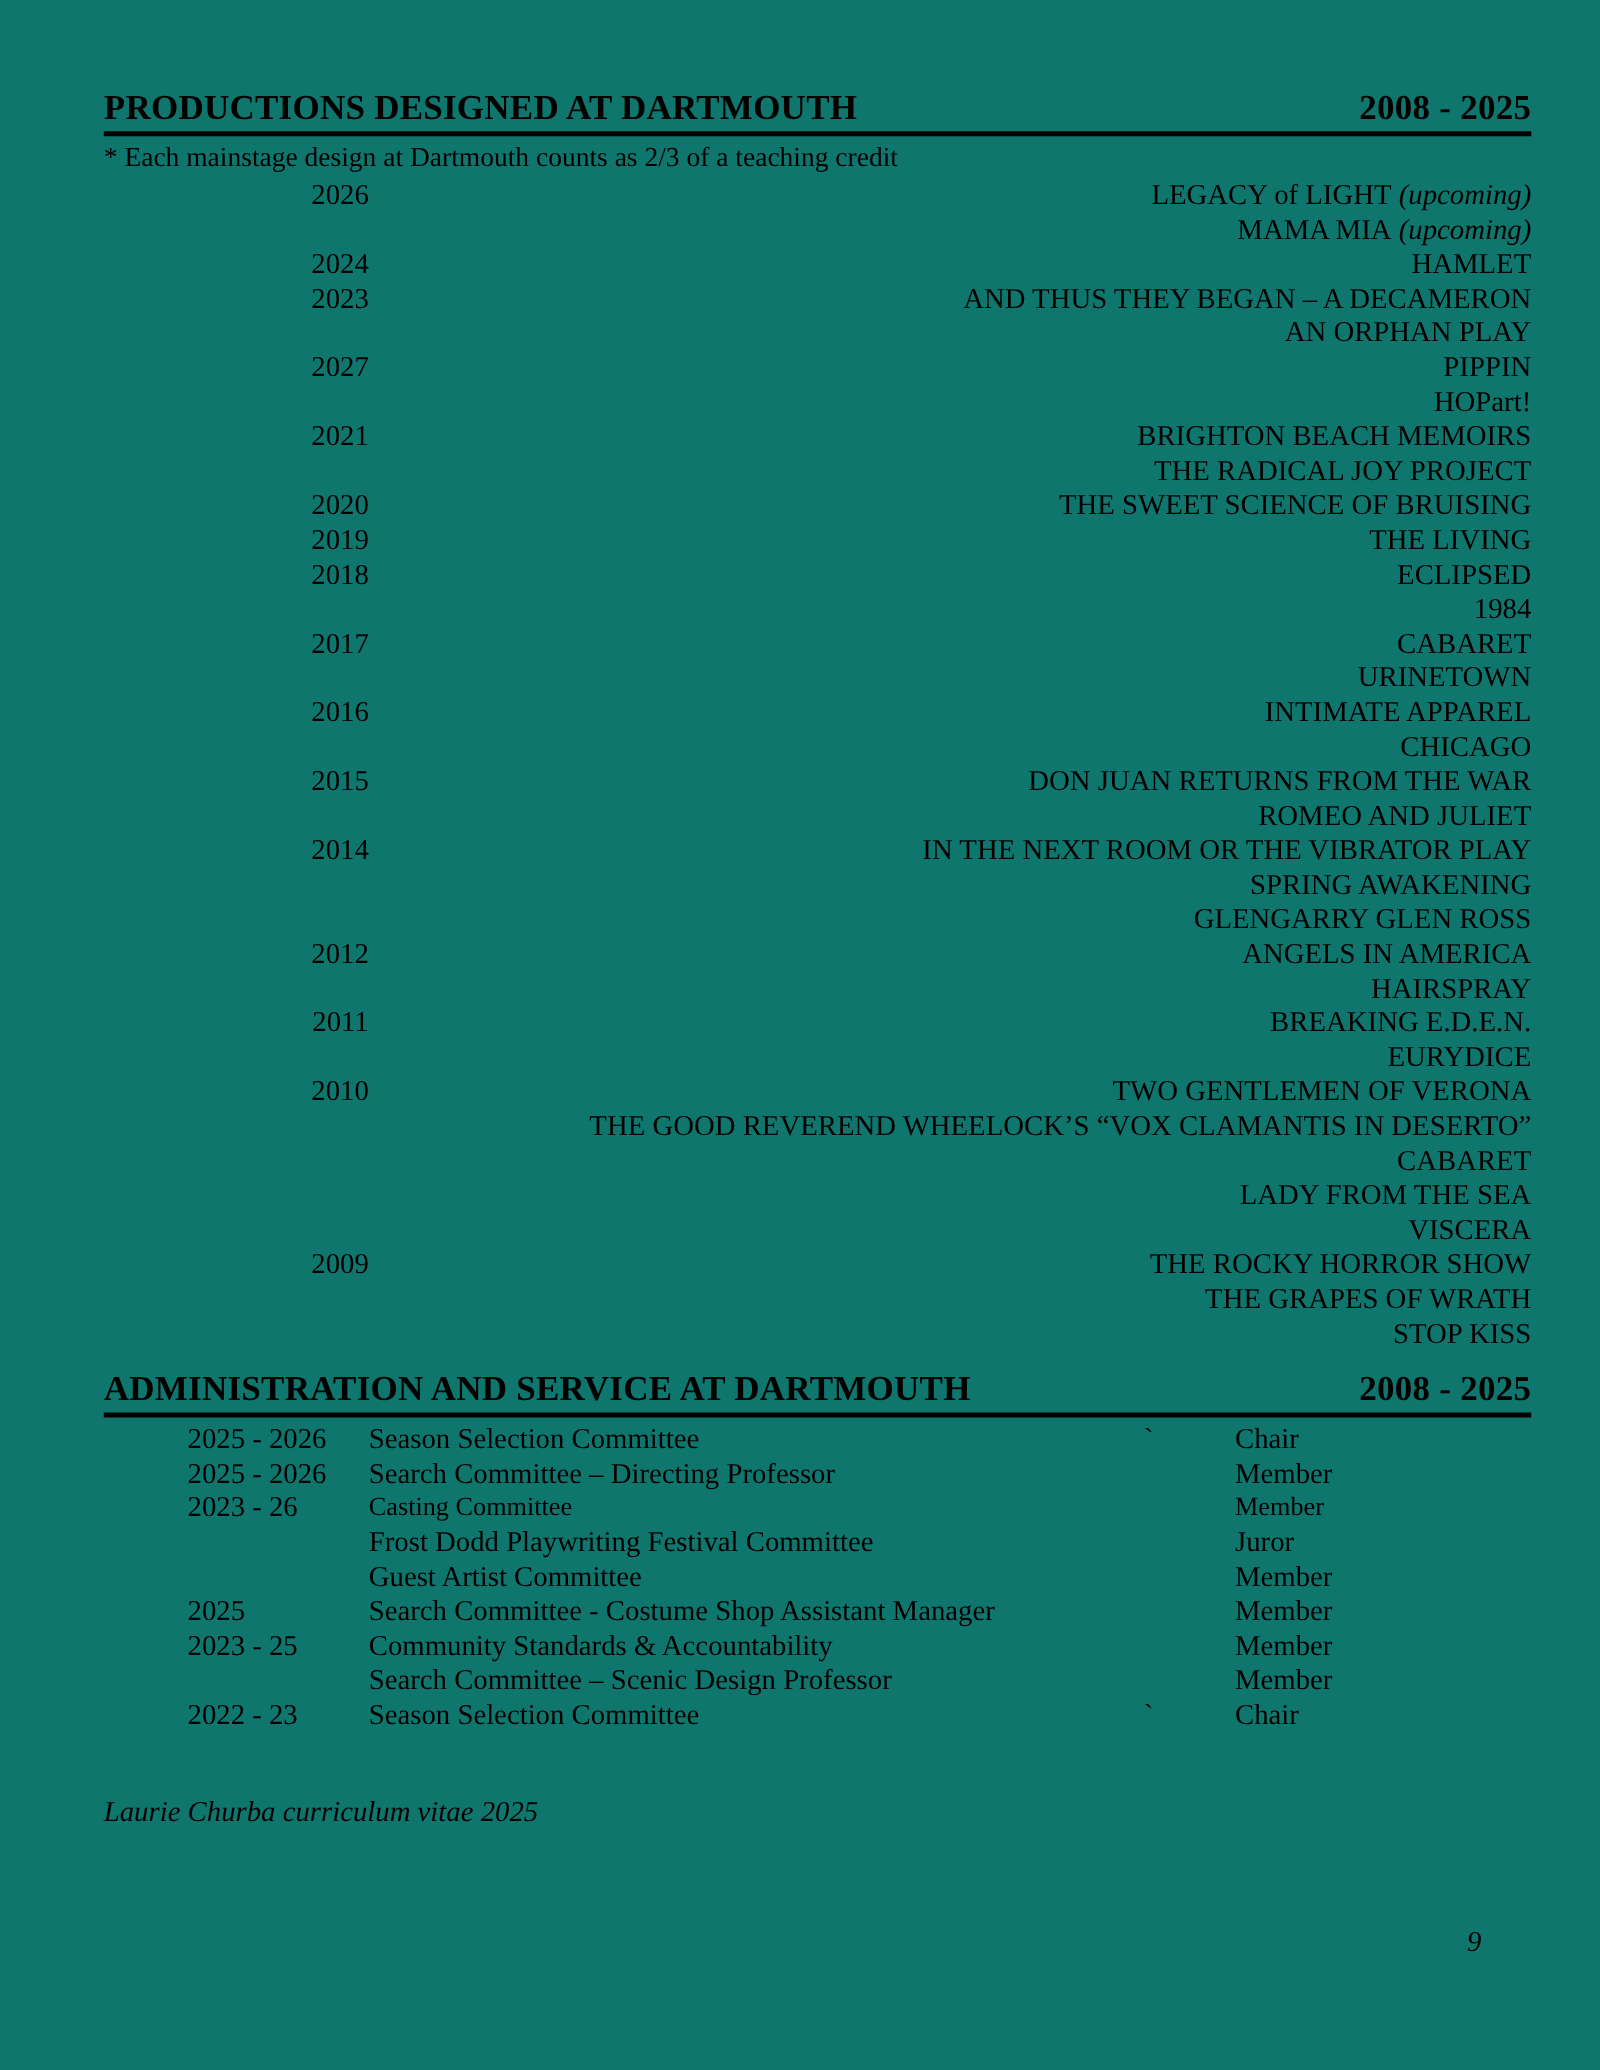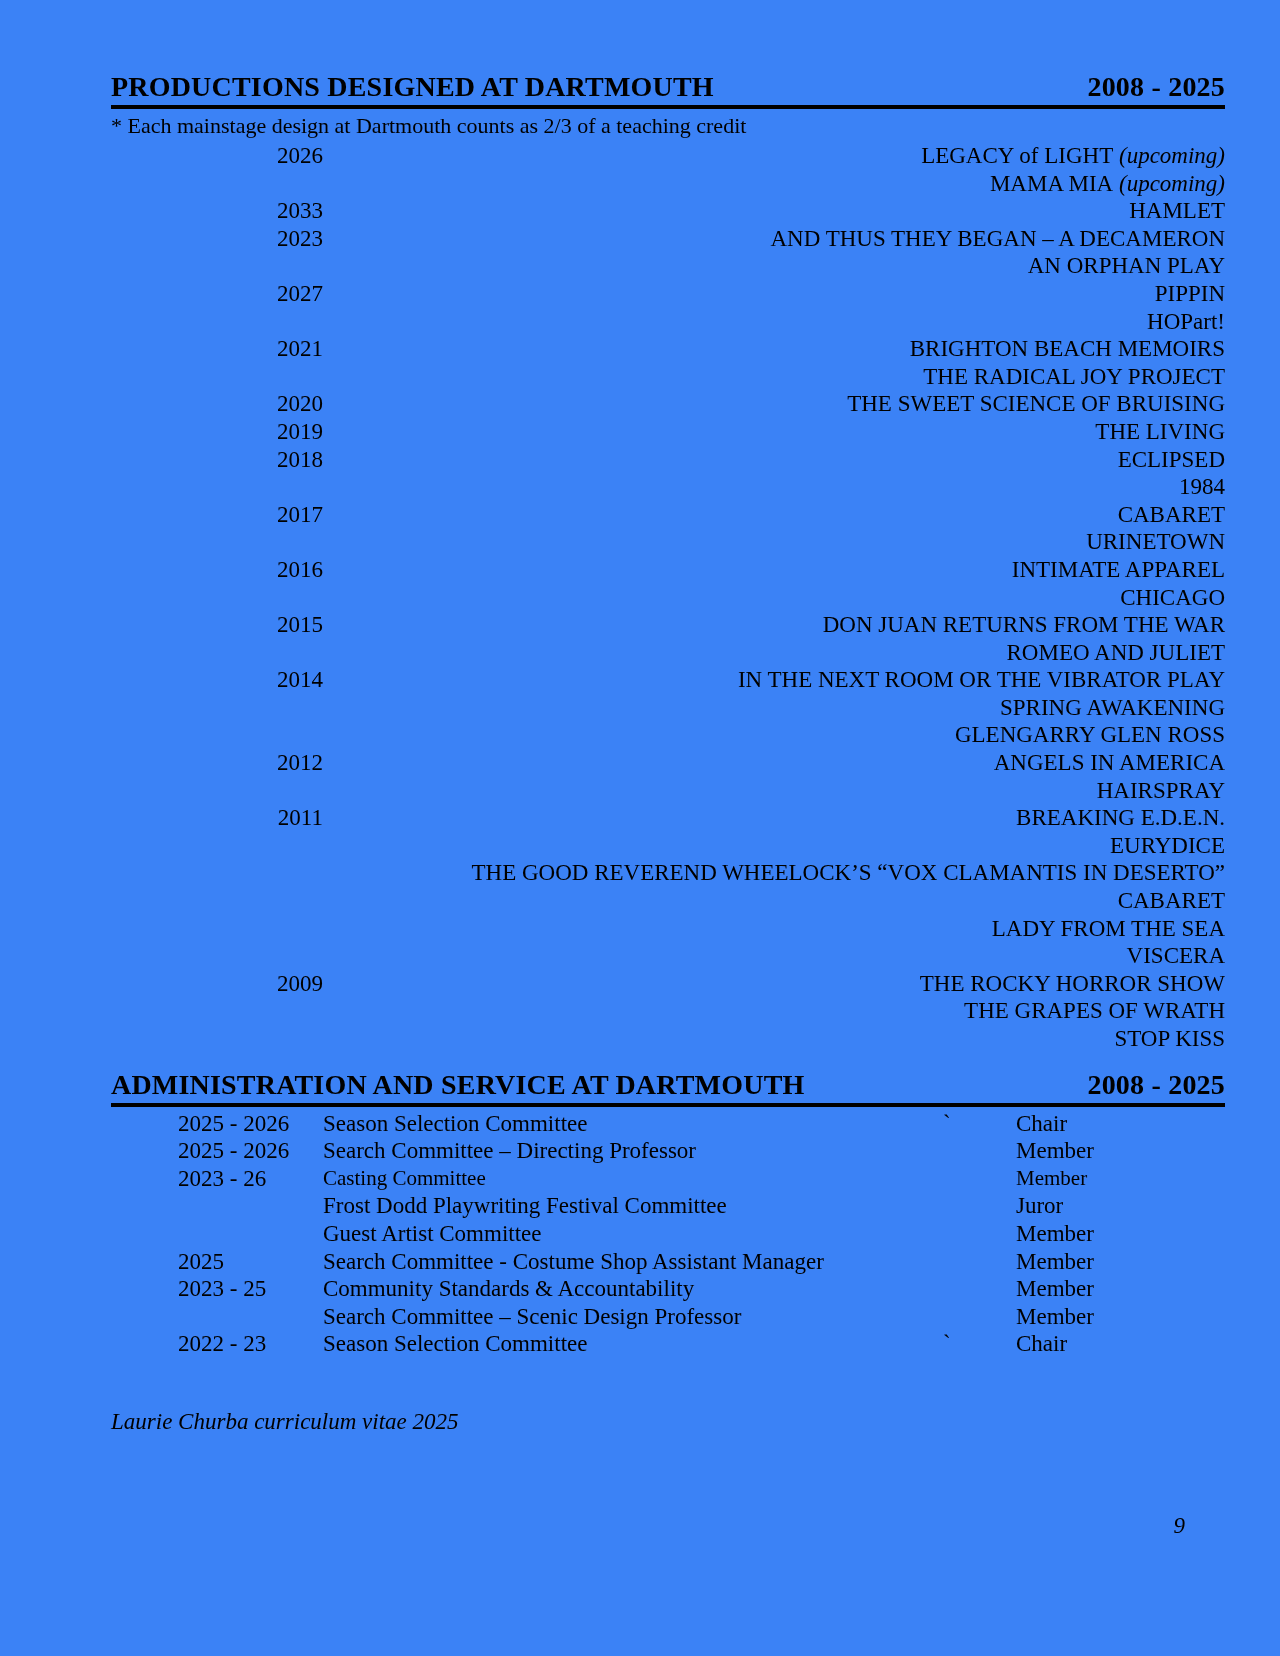--- a/index.html
+++ b/index.html
@@ -4,25 +4,25 @@
 <style>
   html, body {
     margin: 0;
     padding: 0;
     background: #ffffff;
   }
   .page {
     position: relative;
     width: 1280px;
     height: 1656px;
-    background: #3b82f6;
+    background: #0f766e;
     color: #000000;
     font-family: "Liberation Serif", serif;
     box-sizing: border-box;
-    padding: 72px 55px 0 111px;
+    padding: 72px 55px 0 83px;
     overflow: hidden;
   }
   .sec-head {
     display: flex;
     justify-content: space-between;
     align-items: baseline;
     border-bottom: 4px solid #000000;
     padding-bottom: 3px;
   }
   .sec-head .sec-title,
@@ -103,21 +103,21 @@
   </div>
 
   <div class="row prod-row">
     <span class="col-indent"></span>
     <span class="col-year"></span>
     <span class="col-title">MAMA MIA<em class="upcoming"> (upcoming)</em></span>
   </div>
 
   <div class="row prod-row">
     <span class="col-indent"></span>
-    <span class="col-year">2033</span>
+    <span class="col-year">2024</span>
     <span class="col-title">HAMLET</span>
   </div>
 
   <div class="row prod-row">
     <span class="col-indent"></span>
     <span class="col-year">2023</span>
     <span class="col-title">AND THUS THEY BEGAN – A DECAMERON</span>
   </div>
 
   <div class="row prod-row">
@@ -251,20 +251,25 @@
     <span class="col-year">2011</span>
     <span class="col-title">BREAKING E.D.E.N.</span>
   </div>
 
   <div class="row prod-row">
     <span class="col-indent"></span>
     <span class="col-year"></span>
     <span class="col-title">EURYDICE</span>
   </div>
 
+  <div class="row prod-row">
+    <span class="col-indent"></span>
+    <span class="col-year">2010</span>
+    <span class="col-title">TWO GENTLEMEN OF VERONA</span>
+  </div>
 
   <div class="row prod-row">
     <span class="col-indent"></span>
     <span class="col-year"></span>
     <span class="col-title">THE GOOD REVEREND WHEELOCK’S “VOX CLAMANTIS IN DESERTO”</span>
   </div>
 
   <div class="row prod-row">
     <span class="col-indent"></span>
     <span class="col-year"></span>

